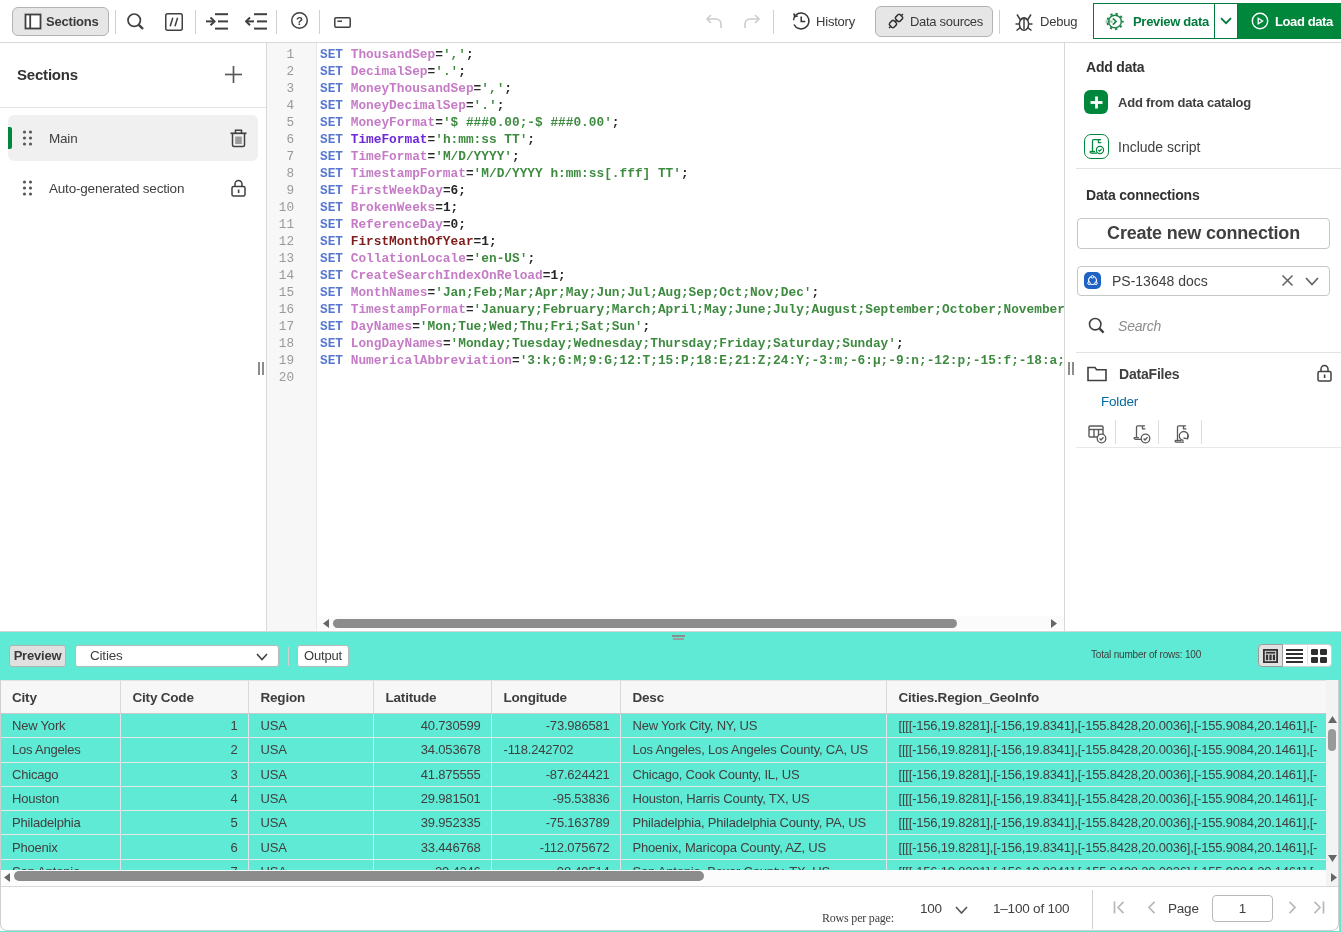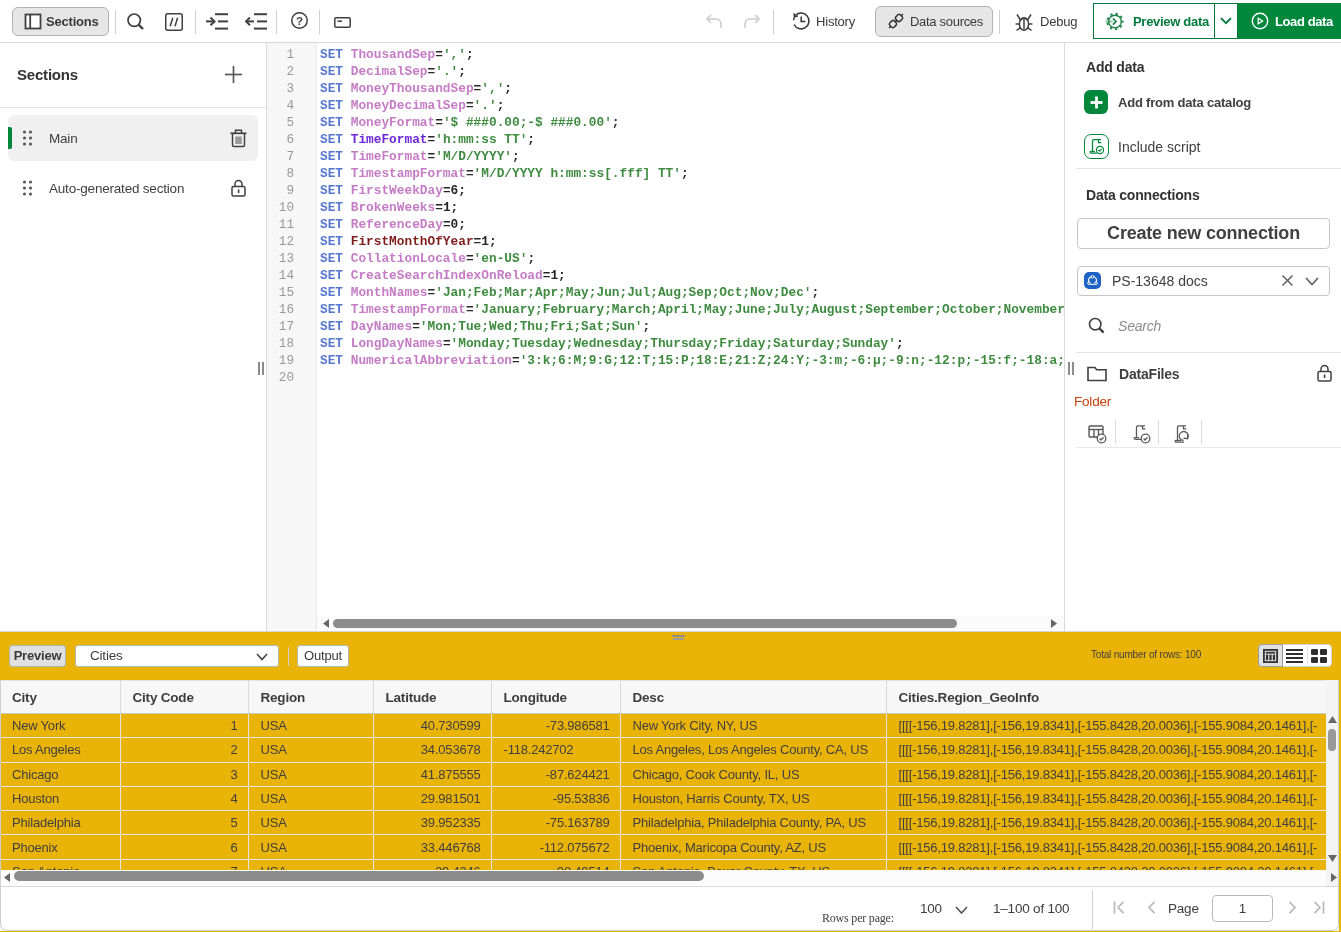--- a/index.html
+++ b/index.html
@@ -277,21 +277,21 @@
       <path d="M1 14.5 V1.5 H8 l1.6 2.3 H19 V14.5 Z" fill="none" stroke="#404040" stroke-width="1.6"></path>
     </svg>
     <div class="abs" style="left:54px;top:323px;font-size:14px;font-weight:bold;color:#404040;">DataFiles</div>
     <svg class="ico" style="left:252px;top:321px" width="15" height="18" viewBox="0 0 15 18">
       <g stroke="#404040" stroke-width="1.5" fill="none">
         <rect x="1" y="7.5" width="13" height="9.5" rx="1.5"></rect>
         <path d="M4 7.5 V5 a3.5 3.5 0 0 1 7 0 V7.5"></path>
       </g>
       <rect x="6.8" y="10.5" width="1.6" height="3.5" fill="#404040"></rect>
     </svg>
-    <div class="abs" style="left:9px;top:351px;font-size:13.5px;color:#c2410c;">Folder</div>
+    <div class="abs" style="left:36px;top:351px;font-size:13.5px;color:#0369a1;">Folder</div>
 
     <svg class="ico" style="left:23px;top:382px" width="20" height="19" viewBox="0 0 20 19">
       <g stroke="#595959" stroke-width="1.4" fill="none">
         <rect x="1" y="1" width="14" height="11" rx="1"></rect>
         <line x1="1" y1="4.5" x2="15" y2="4.5"></line>
         <line x1="6" y1="4.5" x2="6" y2="12"></line>
         <line x1="10.5" y1="4.5" x2="10.5" y2="12"></line>
       </g>
       <circle cx="13.5" cy="13.5" r="4.3" fill="#fff" stroke="#595959" stroke-width="1.3"></circle>
       <path d="M11.6 13.5 L13 15 L15.5 12.3" stroke="#595959" stroke-width="1.3" fill="none"></path>
@@ -322,21 +322,21 @@
     <div class="hline" style="left:11px;top:404px;width:266px;background:#e8e8e8;"></div>
 
     <div class="abs" style="left:3px;top:319px;width:2px;height:13px;background:#8c8c8c;"></div>
     <div class="abs" style="left:7px;top:319px;width:2px;height:13px;background:#8c8c8c;"></div>
   </div>
 
   <div class="abs" style="left:0;top:631px;width:1341px;height:1px;background:#d5d5d5;"></div>
   <div class="abs" style="left:672px;top:635px;width:13px;height:2px;background:#8c8c8c;z-index:5;"></div>
   <div class="abs" style="left:673px;top:638px;width:11px;height:2px;background:#9c9c9c;z-index:5;"></div>
 
-  <div class="abs" id="preview" style="left:0;top:632px;width:1341px;height:300px;background:#eab308;">
+  <div class="abs" id="preview" style="left:0;top:632px;width:1341px;height:300px;background:#5eead4;">
 
     <div class="abs" style="left:9px;top:13px;width:57px;height:22px;background:#e0e0e0;border:1px solid #b3b3b3;border-radius:3px;text-align:center;line-height:20px;font-size:13px;font-weight:bold;color:#3a3a3a;">Preview</div>
     <div class="abs btn-white" style="left:75px;top:13px;width:204px;height:22px;"></div>
     <div class="abs" style="left:90px;top:16px;font-size:13.5px;color:#404040;">Cities</div>
     <svg class="ico" style="left:256px;top:21px" width="12" height="8" viewBox="0 0 12 8">
       <path d="M1 1 L6 6.5 L11 1" fill="none" stroke="#404040" stroke-width="1.6"></path>
     </svg>
     <div class="sep" style="left:288px;top:15px;height:19px;"></div>
     <div class="abs btn-white" style="left:297px;top:13px;width:52px;height:22px;text-align:center;line-height:20px;font-size:13px;color:#3a3a3a;">Output</div>
     <div class="abs" style="left:1091px;top:17px;font-size:10px;color:#404040;">Total number of rows: 100</div>

